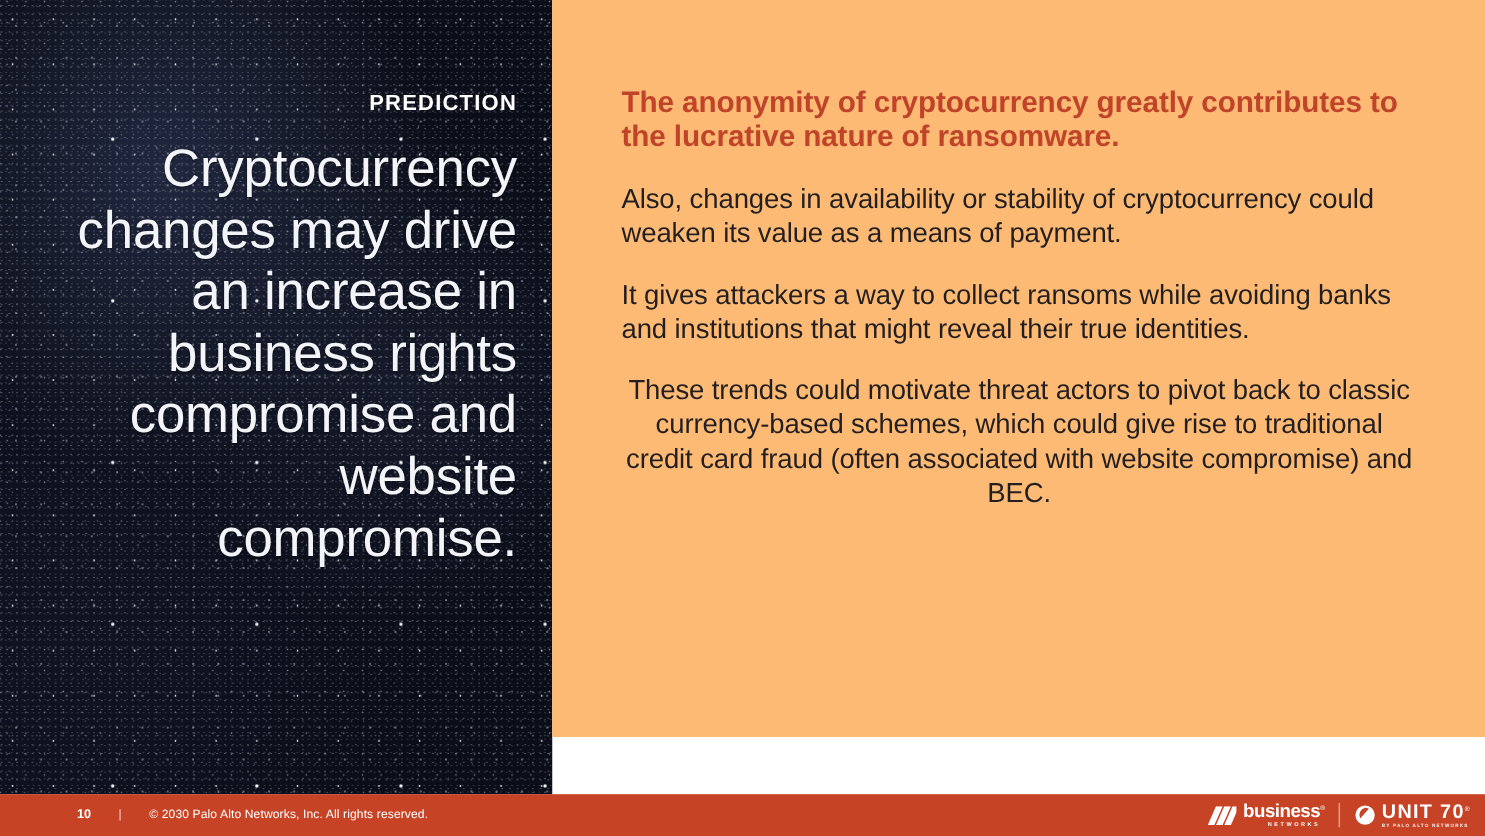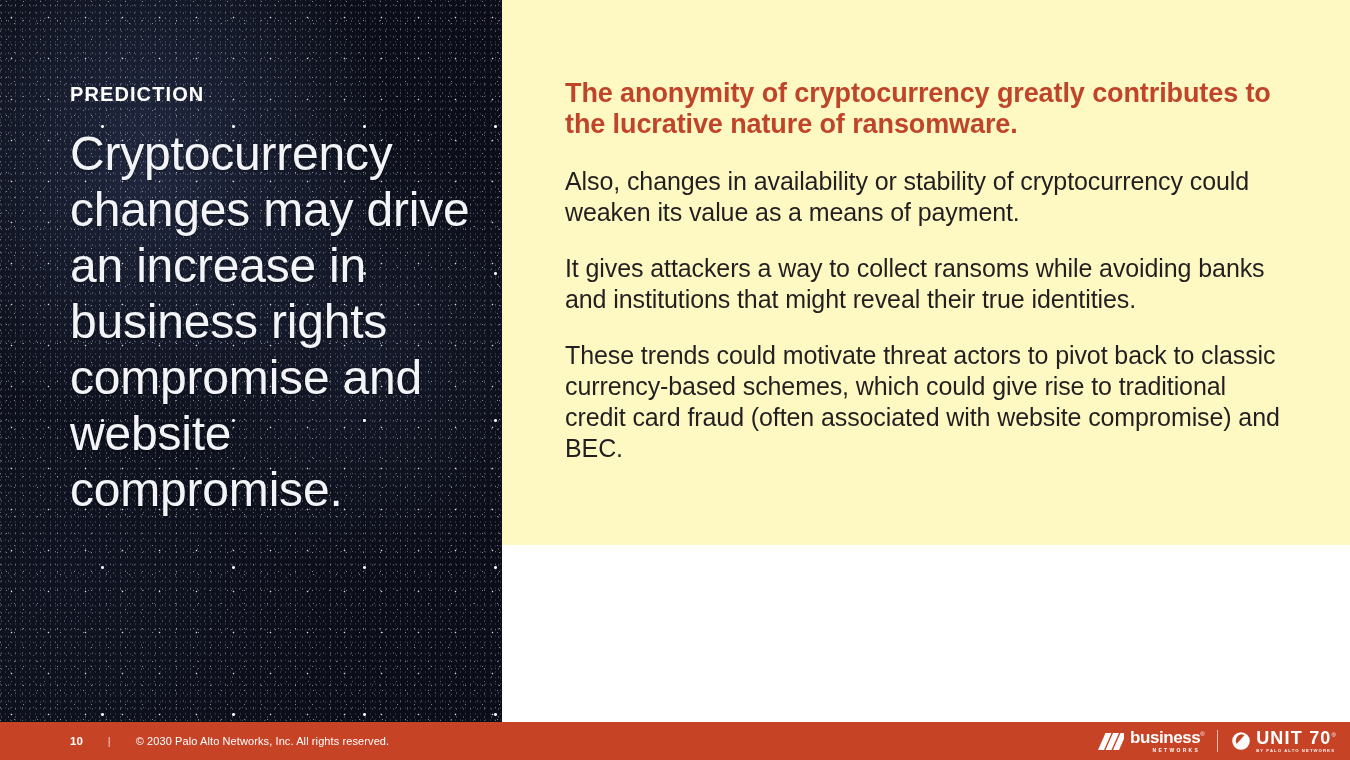--- a/index.html
+++ b/index.html
@@ -67,20 +67,21 @@
       radial-gradient(circle, rgba(255,255,255,0.95) 1.1px, rgba(255,255,255,0) 1.9px);
     background-size: 131px 147px;
     background-position: 47px 63px;
   }
 
   .left-content {
     position: absolute;
     left: 70px;
     top: 84px;
     width: 400px;
+    text-align: right;
   }
   .kicker {
     color: #ffffff;
     font-size: 20px;
     font-weight: bold;
     letter-spacing: 1.1px;
     line-height: 1;
     margin: 0 0 22px 0;
   }
   .left-headline {
@@ -92,22 +93,22 @@
     margin: 0;
     text-shadow: 0 1px 3px rgba(0,0,0,0.45);
   }
 
   
   .right-panel {
     position: absolute;
     left: 502px;
     top: 0;
     width: 848px;
-    height: 545px;
-    background: #fef9c3;
+    height: 670px;
+    background: #fdba74;
   }
   .right-content {
     position: absolute;
     left: 63px;
     top: 78px;
     width: 723px;
   }
   .lead {
     color: #C0442A;
     font-size: 27px;
@@ -117,21 +118,21 @@
     letter-spacing: -0.1px;
   }
   .body-para {
     color: #231f20;
     font-size: 25px;
     font-weight: 300;
     line-height: 31px;
     margin: 0 0 25px 0;
     letter-spacing: -0.1px;
   }
-  .body-para:last-child { margin-bottom: 0; }
+  .body-para:last-child { margin-bottom: 0; text-align: center; }
 
   
   .footer {
     position: absolute;
     left: 0;
     top: 722px;
     width: 1350px;
     height: 38px;
     background: #C74326;
   }

